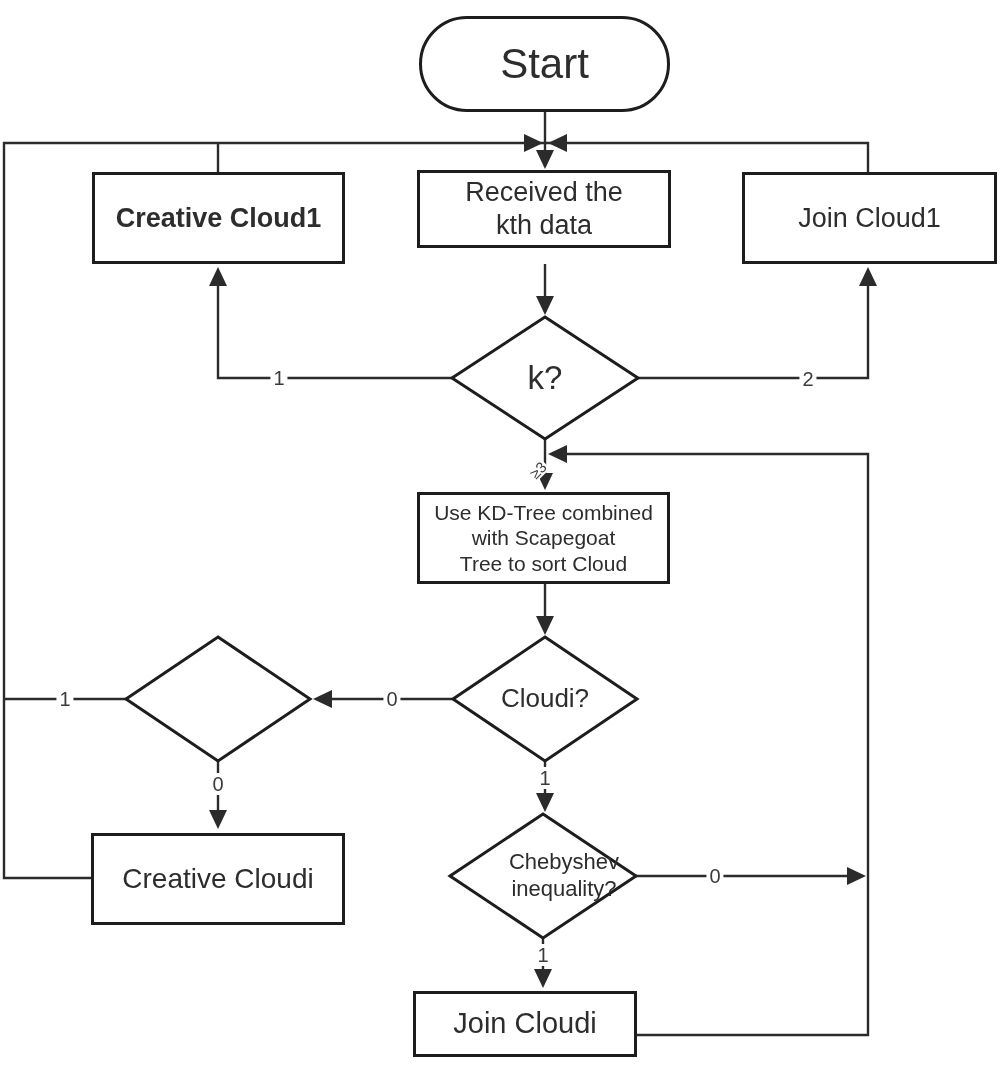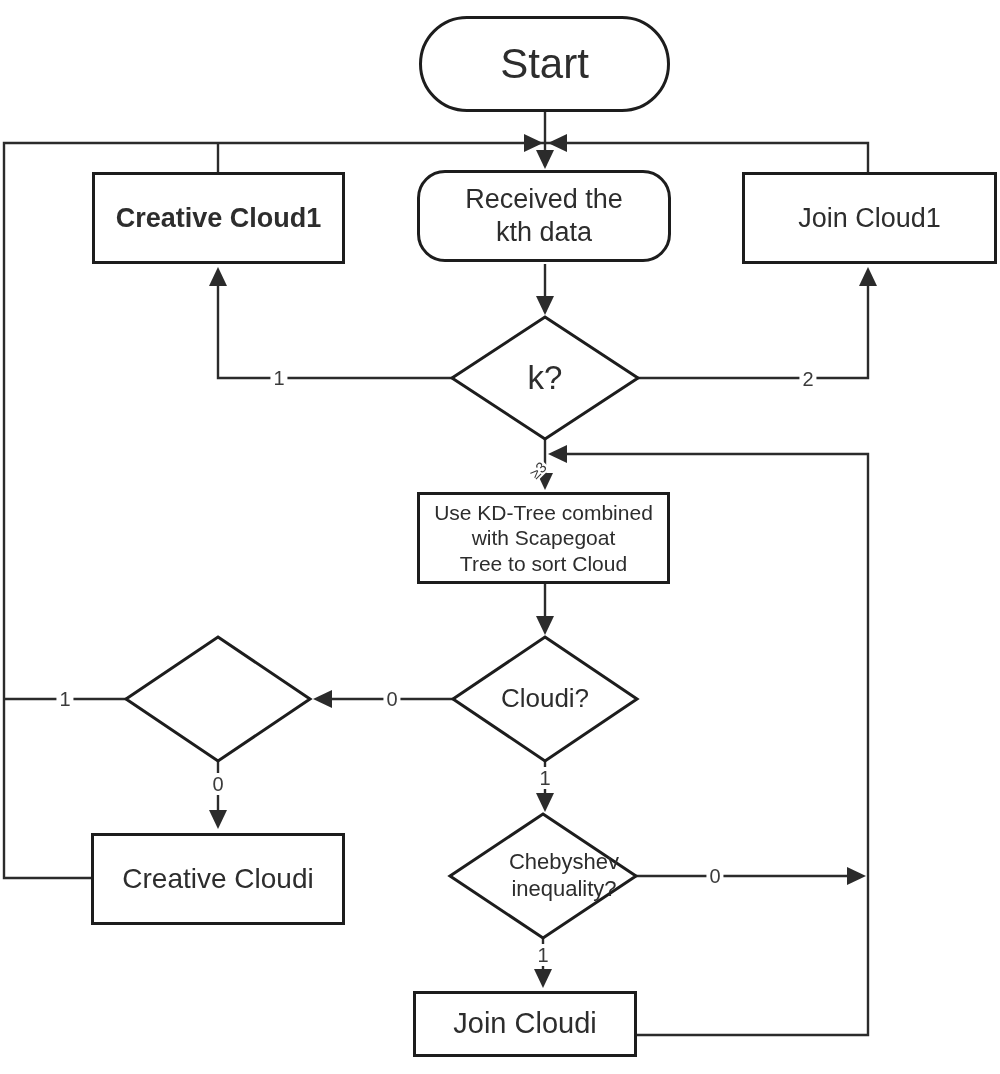--- a/index.html
+++ b/index.html
@@ -59,21 +59,21 @@
     line-height: 1;
     padding: 1px 3px;
   }
   .edge-label.rotated {
     transform: translate(-50%, -50%) rotate(-45deg);
     font-size: 15px;
     padding: 0 1px;
   }
   
   #n-start            { left: 419px; top: 4px;   width: 251px; height: 96px; font-size: 42px; }
-  #n-received         { left: 417px; top: 158px; width: 254px; height: 92px; font-size: 27px; border-radius: 28px; }
+  #n-received         { left: 417px; top: 158px; width: 254px; height: 78px; font-size: 27px; }
   #n-creative-cloud1  { left: 92px;  top: 160px; width: 253px; height: 92px; font-size: 27px; font-weight: bold; }
   #n-join-cloud1      { left: 742px; top: 160px; width: 255px; height: 92px; font-size: 27px; }
   #n-kd-tree          { left: 417px; top: 480px; width: 253px; height: 92px; font-size: 21px; }
   #n-creative-cloudi  { left: 91px;  top: 821px; width: 254px; height: 92px; font-size: 28px; }
   #n-join-cloudi      { left: 413px; top: 979px; width: 224px; height: 66px; font-size: 29px; }
   #t-k                { left: 452px; top: 305px; width: 186px; height: 122px; font-size: 33px; }
   #t-cloudi           { left: 453px; top: 625px; width: 184px; height: 124px; font-size: 26px; }
   #t-point-joined     { left: 126px; top: 625px; width: 184px; height: 124px; font-size: 21px; }
   #t-chebyshev        { left: 471px; top: 802px; width: 186px; height: 124px; font-size: 22px; }
 </style>

